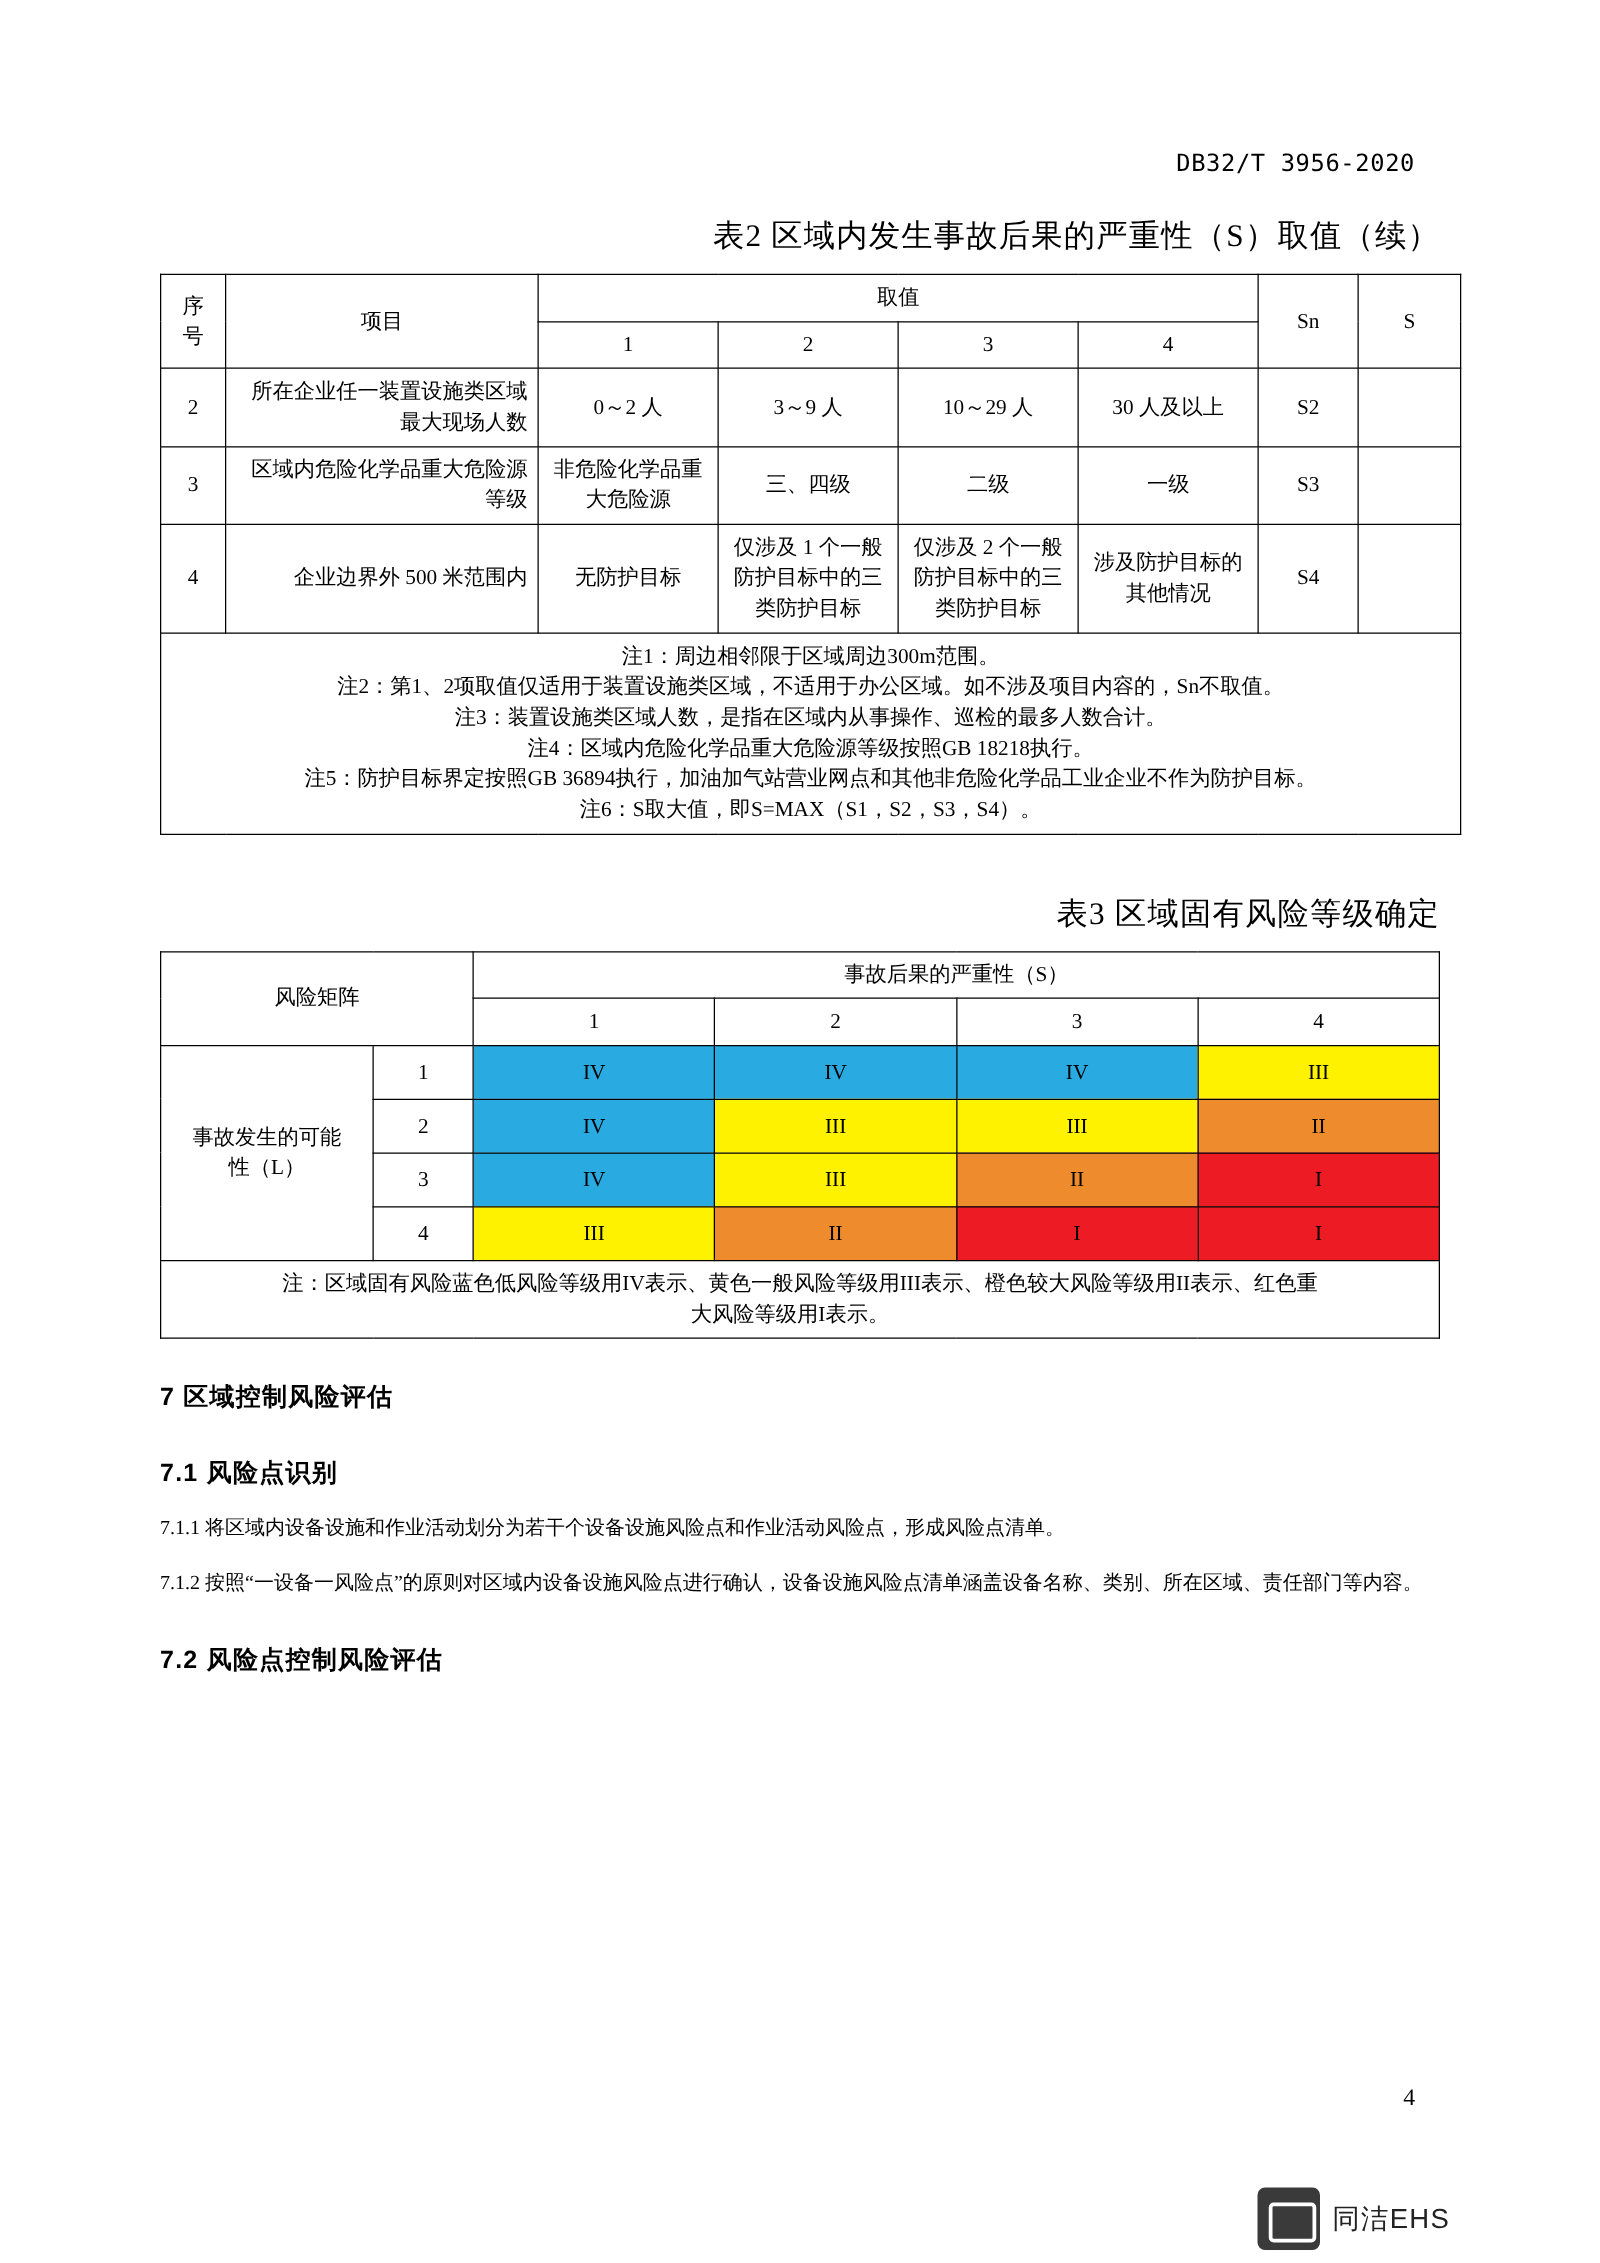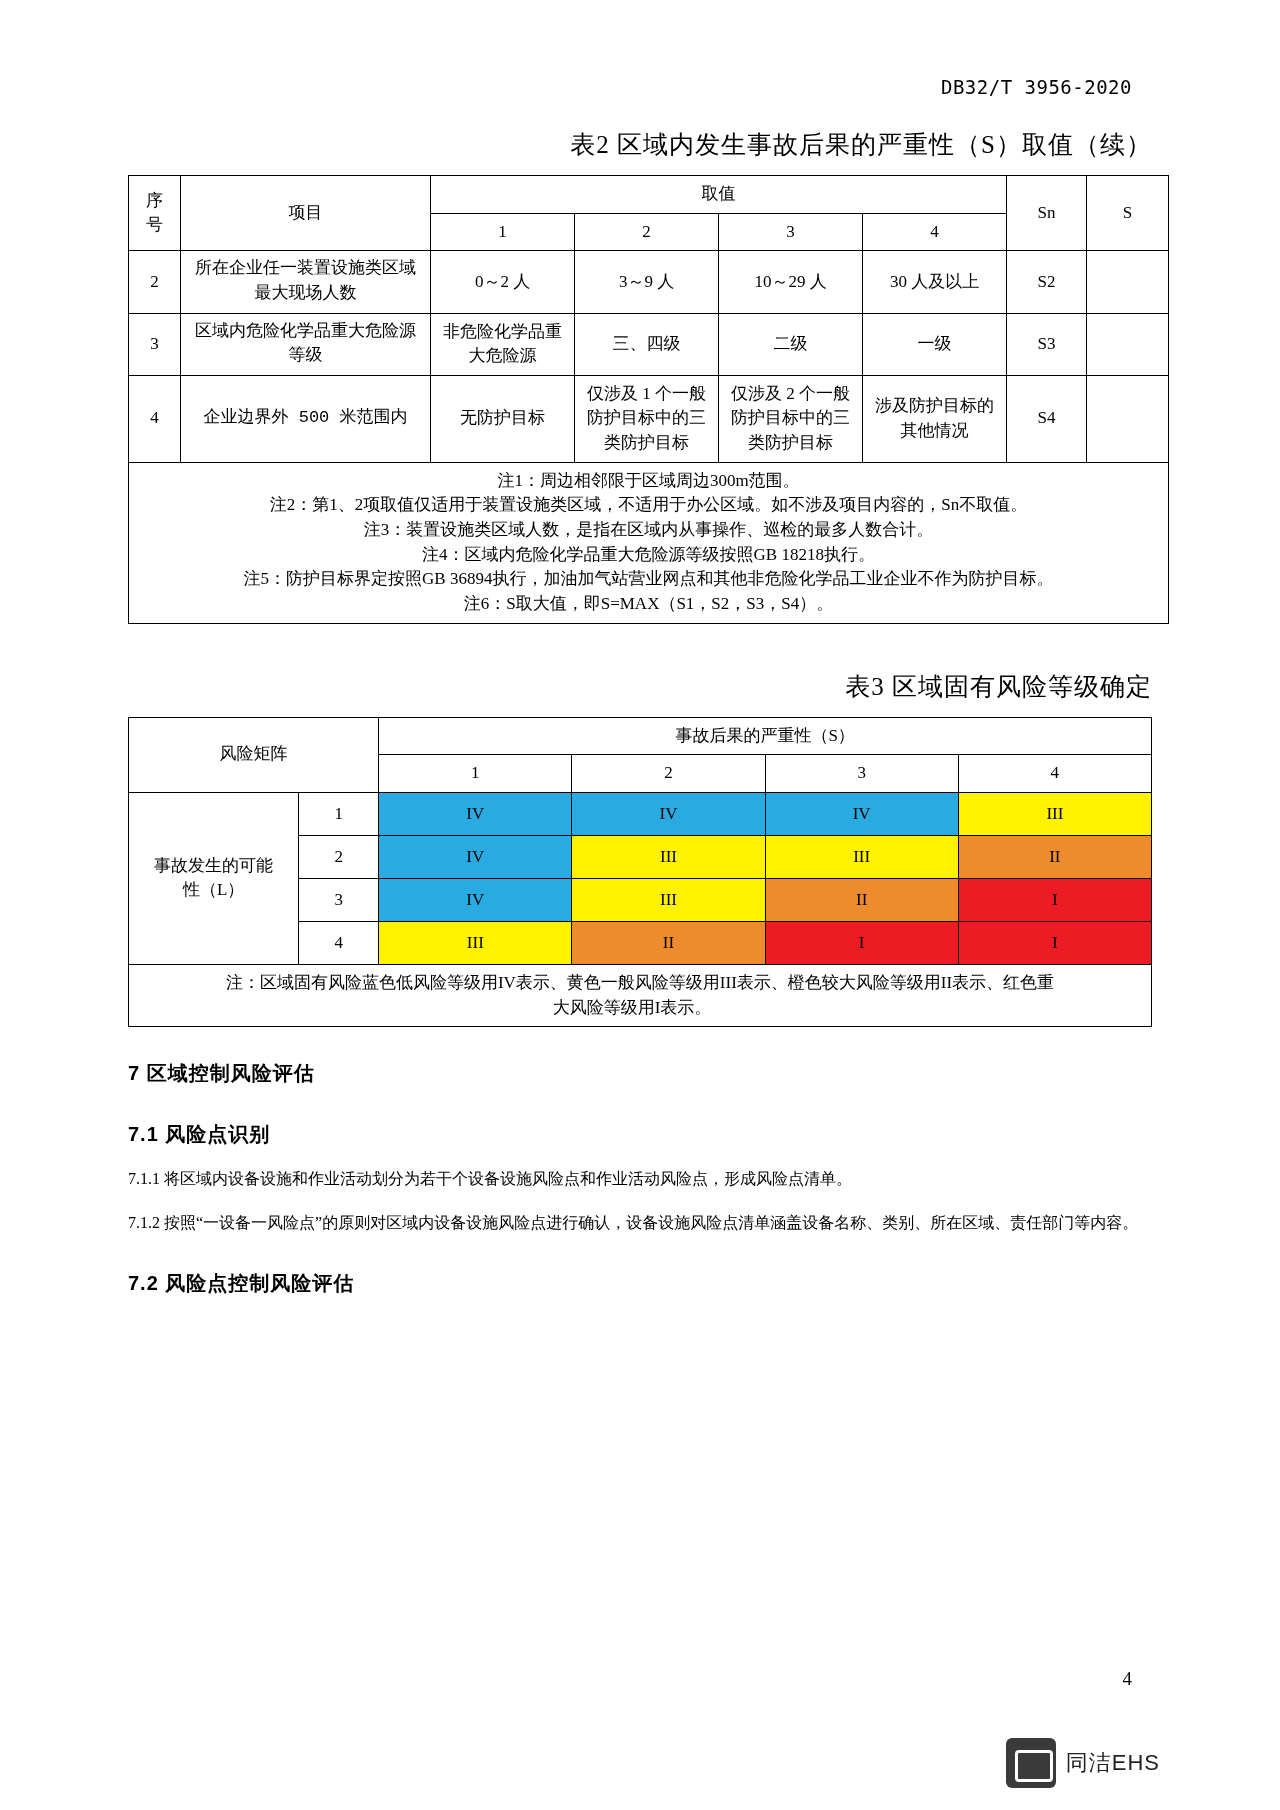--- a/index.html
+++ b/index.html
@@ -20,21 +20,21 @@
     width: 1280px;
     height: 1810px;
     box-sizing: border-box;
     padding: 0 128px;
   }
   .header-std {
     text-align: right;
     font-family: "DejaVu Sans Mono", monospace;
     font-size: 19px;
     letter-spacing: 0.5px;
-    padding-top: 76px;
+    padding-top: 120px;
     padding-right: 20px;
   }
   .table-title {
     text-align: right;
     font-size: 25px;
     font-weight: normal;
     margin-top: 30px;
     margin-bottom: 14px;
     letter-spacing: 1px;
   }
@@ -48,21 +48,21 @@
   }
   .t2 td, .t2 th, .t3 td, .t3 th {
     border: 1px solid #000;
     font-weight: normal;
     font-size: 17px;
     padding: 6px 8px;
     vertical-align: middle;
     line-height: 1.45;
   }
   .t2 .ctr, .t3 .ctr { text-align: center; }
-  .t2 .lft { text-align: center; font-family: Liberation Mono, monospace; }
+  .t2 .lft { text-align: right; }
 
   
   .c-seq   { width: 52px; }
   .c-item  { width: 250px; }
   .c-v1    { width: 144px; }
   .c-v2    { width: 144px; }
   .c-v3    { width: 144px; }
   .c-v4    { width: 144px; }
   .c-sn    { width: 80px; }
   .c-s     { width: 82px; }
@@ -116,21 +116,21 @@
   }
   .page-number {
     position: absolute;
     right: 148px;
     bottom: 120px;
     font-size: 19px;
   }
   .watermark {
     position: absolute;
     right: 120px;
-    bottom: 22px;
+    bottom: 10px;
     display: flex;
     align-items: center;
     gap: 10px;
     text-align: right;
   }
   .wm-logo {
     width: 50px; height: 50px;
     background: #3a3a3a;
     border-radius: 6px;
     position: relative;

